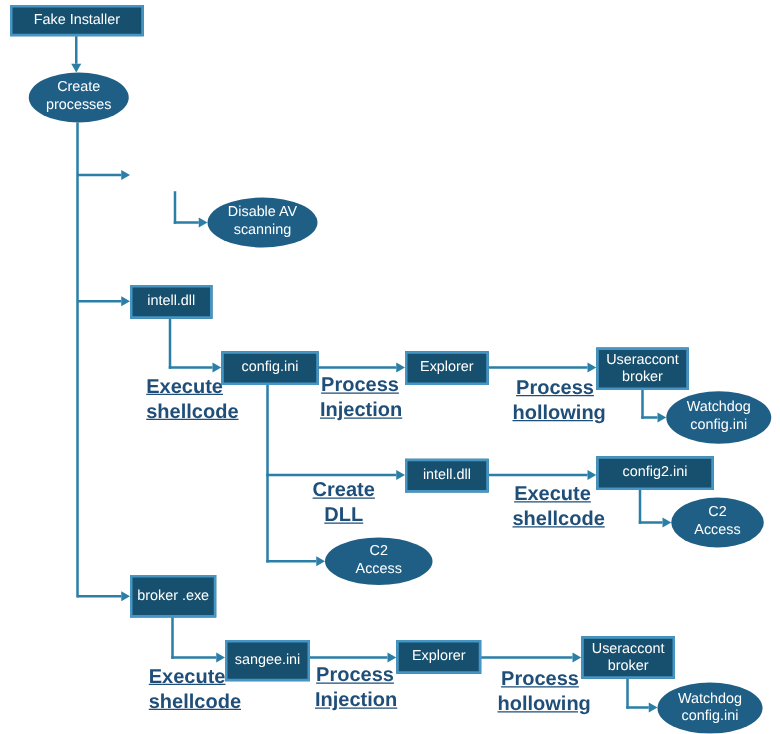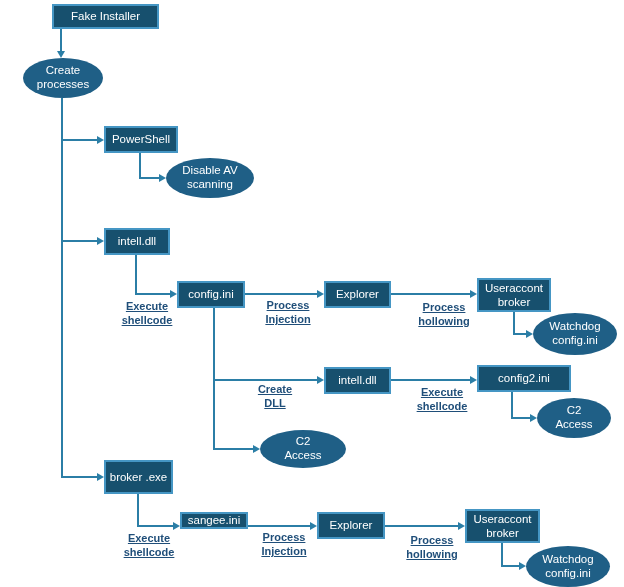--- a/index.html
+++ b/index.html
@@ -21,21 +21,21 @@
   }
   .edge { position:absolute; background:var(--arrow,#2B7EA6); }
   .arr-r { position:absolute; width:0; height:0;
     border-top:4px solid transparent; border-bottom:4px solid transparent;
     border-left:7px solid var(--arrow,#2B7EA6); }
   .arr-d { position:absolute; width:0; height:0;
     border-left:4px solid transparent; border-right:4px solid transparent;
     border-top:7px solid var(--arrow,#2B7EA6); }
   .edge-label {
     position:absolute; color:var(--label-text,#1F4E79);
-    font-size:11px; font-weight:700; line-height:1.25;
+    font-size:16px; font-weight:700; line-height:1.25;
     text-align:center; text-decoration:underline;
   }
 </style>
 </head>
 <body>
 
 <div class="canvas">
 
   <div class="edge" style="left:60px;top:29px;width:2px;height:22px;"></div>
   <div class="arr-d" style="left:57px;top:51px;"></div>
@@ -100,30 +100,29 @@
 
   <div class="edge-label" style="left:117px;top:300px;width:60px;">Execute shellcode</div>
   <div class="edge-label" style="left:256px;top:299px;width:64px;">Process Injection</div>
   <div class="edge-label" style="left:410px;top:301px;width:68px;">Process hollowing</div>
   <div class="edge-label" style="left:247px;top:383px;width:56px;">Create DLL</div>
   <div class="edge-label" style="left:410px;top:386px;width:64px;">Execute shellcode</div>
   <div class="edge-label" style="left:119px;top:532px;width:60px;">Execute shellcode</div>
   <div class="edge-label" style="left:252px;top:531px;width:64px;">Process Injection</div>
   <div class="edge-label" style="left:398px;top:534px;width:68px;">Process hollowing</div>
 
-  <div class="rect-node" style="left:8px;top:4px;width:107px;height:25px;margin-left:44px;">Fake Installer</div>
-  <div class="rect-node" style="left:104px;top:126px;width:74px;height:27px;">PowerShell</div>
+  <div class="rect-node" style="left:8px;top:4px;width:107px;height:25px;">Fake Installer</div>
   <div class="rect-node" style="left:104px;top:228px;width:66px;height:27px;">intell.dll</div>
-  <div class="rect-node" style="left:177px;top:281px;width:68px;height:27px;">config.ini</div>
+  <div class="rect-node" style="left:177px;top:281px;width:78px;height:27px;">config.ini</div>
   <div class="rect-node" style="left:324px;top:281px;width:67px;height:27px;">Explorer</div>
   <div class="rect-node" style="left:477px;top:278px;width:74px;height:34px;">Useraccont broker</div>
   <div class="rect-node" style="left:324px;top:367px;width:67px;height:27px;">intell.dll</div>
   <div class="rect-node" style="left:477px;top:365px;width:94px;height:27px;">config2.ini</div>
   <div class="rect-node" style="left:104px;top:460px;width:69px;height:34px;">broker .exe</div>
-  <div class="rect-node" style="left:180px;top:512px;width:68px;height:17px;">sangee.ini</div>
+  <div class="rect-node" style="left:180px;top:512px;width:68px;height:33px;">sangee.ini</div>
   <div class="rect-node" style="left:317px;top:512px;width:68px;height:27px;">Explorer</div>
   <div class="rect-node" style="left:465px;top:509px;width:75px;height:34px;">Useraccont broker</div>
 
   <div class="ellipse-node" style="left:166px;top:158px;width:88px;height:40px;">Disable AV scanning</div>
   <div class="ellipse-node" style="left:23px;top:58px;width:80px;height:40px;">Create processes</div>
   <div class="ellipse-node" style="left:533px;top:313px;width:84px;height:42px;">Watchdog config.ini</div>
   <div class="ellipse-node" style="left:537px;top:398px;width:74px;height:40px;padding:2px 16px;">C2 Access</div>
   <div class="ellipse-node" style="left:260px;top:430px;width:86px;height:38px;padding:2px 20px;">C2 Access</div>
   <div class="ellipse-node" style="left:526px;top:546px;width:84px;height:41px;">Watchdog config.ini</div>
 

